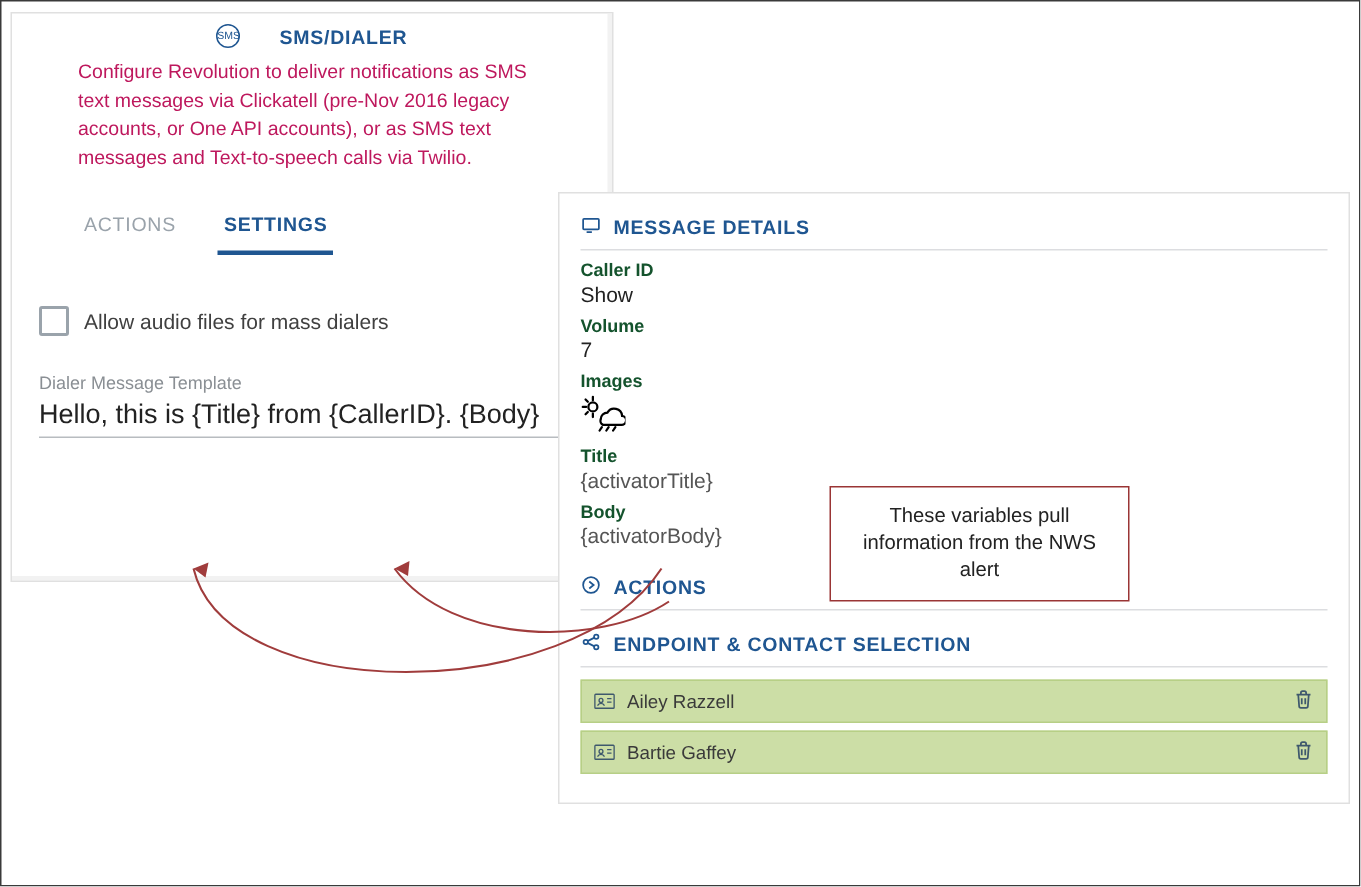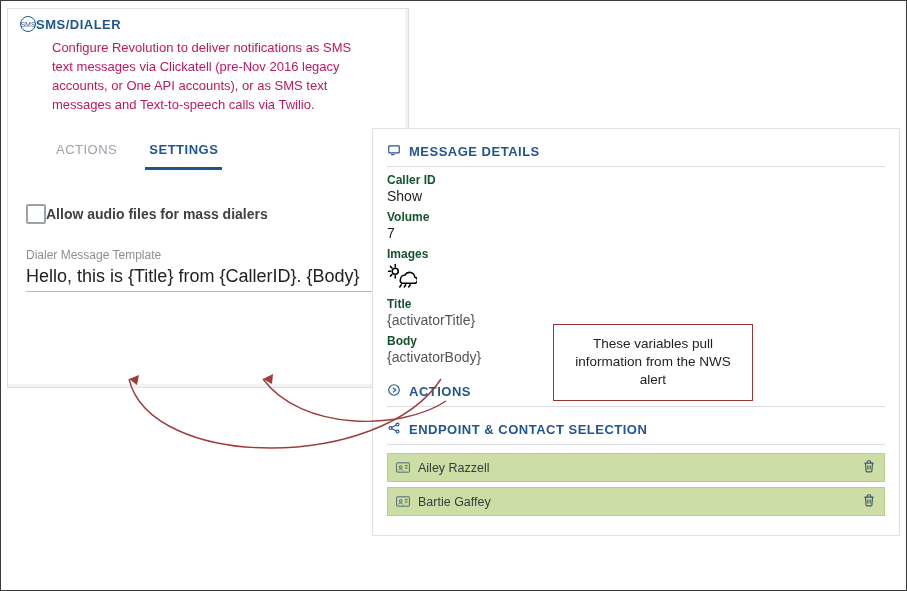--- a/index.html
+++ b/index.html
@@ -1,30 +1,30 @@
 <!DOCTYPE html>
 <html><head>
 <meta charset="utf-8">
 <style>
   * { box-sizing: border-box; }
   html,body{margin:0;padding:0;width:907px;height:591px;font-family:"Segoe UI",Arial,sans-serif;background:#fff;color:#333;font-size:13px;}
   .wrap{position:relative;width:907px;height:591px;border:1px solid #3a3a3a;}
 
   
   .left-card{position:absolute;left:6px;top:7px;width:402px;height:380px;border:1px solid #e0e0e0;background:#fff;box-shadow:inset -3px 0 0 #f2f2f2, inset 0 -3px 0 #f2f2f2;}
-  .p-head{display:flex;align-items:center;gap:0;padding:7px 12px;}
+  .p-head{display:flex;align-items:center;gap:26px;padding:7px 12px;justify-content:center;}
   .p-head .title{color:#1f5691;font-weight:600;font-size:13px;letter-spacing:.5px;}
   .sms-icon{width:16px;height:16px;border:1.3px solid #1f5691;border-radius:50%;color:#1f5691;font-size:7px;display:flex;align-items:center;justify-content:center;}
   .desc{color:#be185d;font-size:13px;line-height:1.45;padding:0 44px 14px 44px;}
 
   .tabs{display:flex;gap:24px;padding:6px 44px 0 44px;}
   .tab{padding:8px 4px 10px;color:#9aa3ab;font-size:13px;letter-spacing:.5px;cursor:pointer;}
   .tab.active{color:#1f5691;font-weight:600;border-bottom:3px solid #1f5691;}
 
-  .chk-row{display:flex;align-items:center;padding:34px 18px 14px 18px;font-weight:bold;}
+  .chk-row{display:flex;align-items:center;gap:10px;padding:34px 18px 14px 18px;}
   .chkbox{width:20px;height:20px;border:2px solid #9aa3ab;border-radius:2px;}
   .chk-label{color:#404040;font-size:14px;}
   .field-block{padding:10px 18px 0 18px;}
   .field-label{color:#8a8f94;font-size:12px;margin-bottom:2px;}
   .field-input{border:none;border-bottom:1px solid #b8bcc0;padding:2px 0 4px;font-size:18px;color:#222;width:360px;background:#fff;outline:none;}
 
   
   .right-card{position:absolute;right:6px;top:127px;width:528px;border:1px solid #e0e0e0;background:#fff;padding:10px 14px 14px;}
   .sec-head{display:flex;align-items:center;gap:8px;color:#1f5691;font-weight:600;font-size:13px;letter-spacing:.5px;padding:4px 0 6px;border-bottom:1px solid #dcdde0;}
   .sec-head svg,.sec-head .icon{color:#1f5691;}

